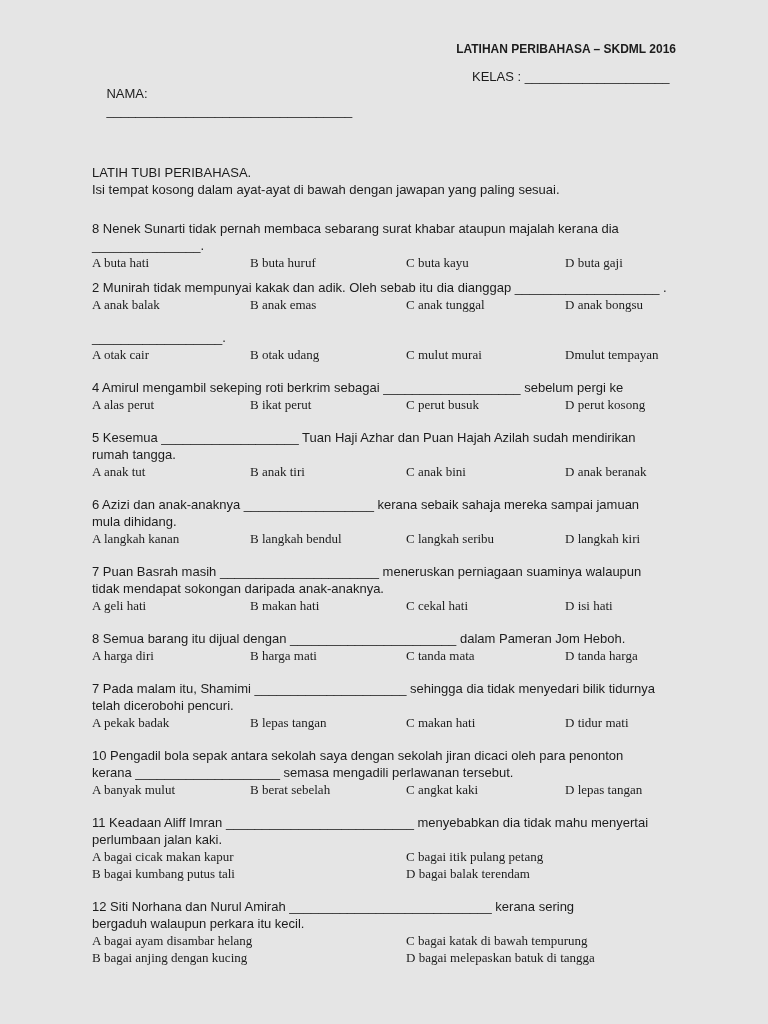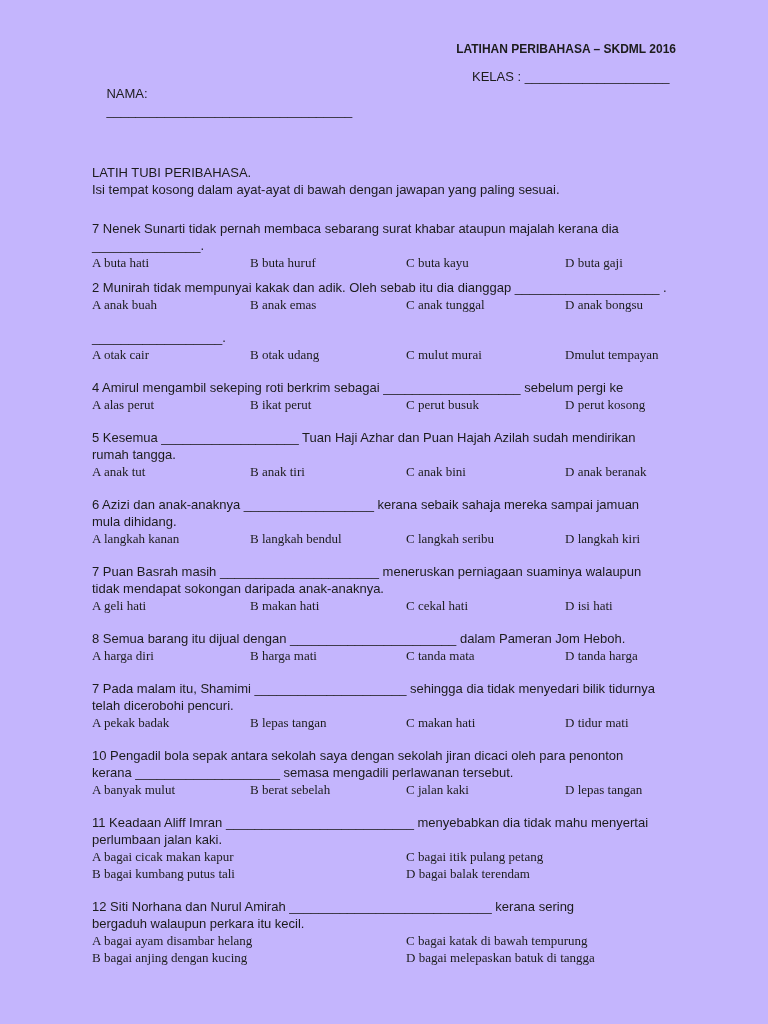--- a/index.html
+++ b/index.html
@@ -5,21 +5,21 @@
   html, body {
     margin: 0;
     padding: 0;
     background: #ffffff;
   }
   .page {
     position: relative;
     width: 768px;
     height: 1024px;
     box-sizing: border-box;
-    background: #c4b5fd;
+    background: #e5e5e5;
     color: #1c1c1c;
     font-family: "Liberation Sans", "DejaVu Sans", sans-serif;
     font-size: 13px;
     line-height: 17px;
     padding: 41px 92px 0 92px;
     overflow: hidden;
   }
   .line { white-space: pre; }
   .doc-header {
     text-align: right;
@@ -64,34 +64,34 @@
     <span>__________________________________</span>
     <span class="kelas-group"><span>KELAS :</span> <span>____________________</span></span>
   </div>
 
   <div class="intro-block">
     <div class="line">LATIH TUBI PERIBAHASA.</div>
     <div class="line">Isi tempat kosong dalam ayat-ayat di bawah dengan jawapan yang paling sesuai.</div>
   </div>
 
   <section class="question first">
-    <div class="line">7 Nenek Sunarti tidak pernah membaca sebarang surat khabar ataupun majalah kerana dia</div>
+    <div class="line">8 Nenek Sunarti tidak pernah membaca sebarang surat khabar ataupun majalah kerana dia</div>
     <div class="line">_______________.</div>
     <div class="options">
       <span class="opt">A buta hati</span>
       <span class="opt">B buta huruf</span>
       <span class="opt">C buta kayu</span>
       <span class="opt">D buta gaji</span>
     </div>
   </section>
 
   <section class="question tight">
     <div class="line">2 Munirah tidak mempunyai kakak dan adik. Oleh sebab itu dia dianggap ____________________ .</div>
     <div class="options">
-      <span class="opt">A anak buah</span>
+      <span class="opt">A anak balak</span>
       <span class="opt">B anak emas</span>
       <span class="opt">C anak tunggal</span>
       <span class="opt">D anak bongsu</span>
     </div>
   </section>
 
   <section class="question">
     <div class="line">__________________.</div>
     <div class="options">
       <span class="opt">A otak cair</span>
@@ -164,21 +164,21 @@
       <span class="opt">D tidur mati</span>
     </div>
   </section>
 
   <section class="question">
     <div class="line">10 Pengadil bola sepak antara sekolah saya dengan sekolah jiran dicaci oleh para penonton</div>
     <div class="line">kerana ____________________ semasa mengadili perlawanan tersebut.</div>
     <div class="options">
       <span class="opt">A banyak mulut</span>
       <span class="opt">B berat sebelah</span>
-      <span class="opt">C jalan kaki</span>
+      <span class="opt">C angkat kaki</span>
       <span class="opt">D lepas tangan</span>
     </div>
   </section>
 
   <section class="question">
     <div class="line">11 Keadaan Aliff Imran __________________________ menyebabkan dia tidak mahu menyertai</div>
     <div class="line">perlumbaan jalan kaki.</div>
     <div class="options cols2">
       <span class="opt">A bagai cicak makan kapur</span>
       <span class="opt">C bagai itik pulang petang</span>

